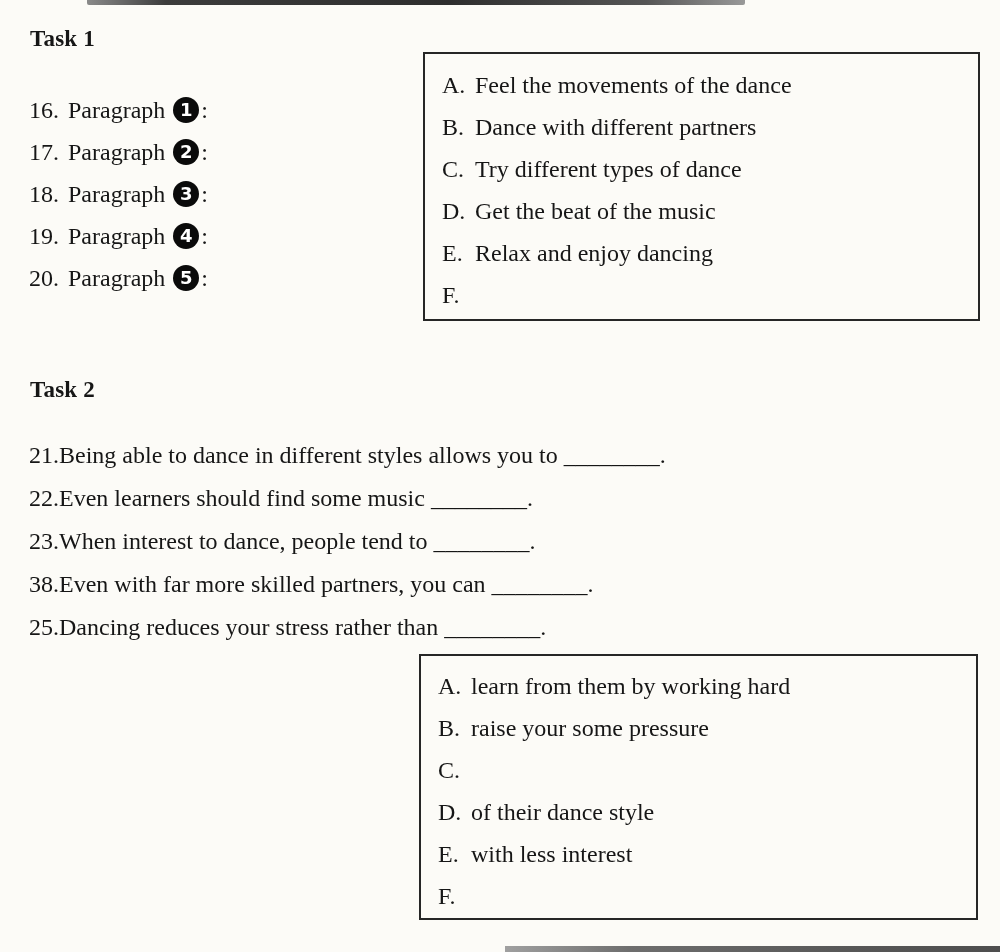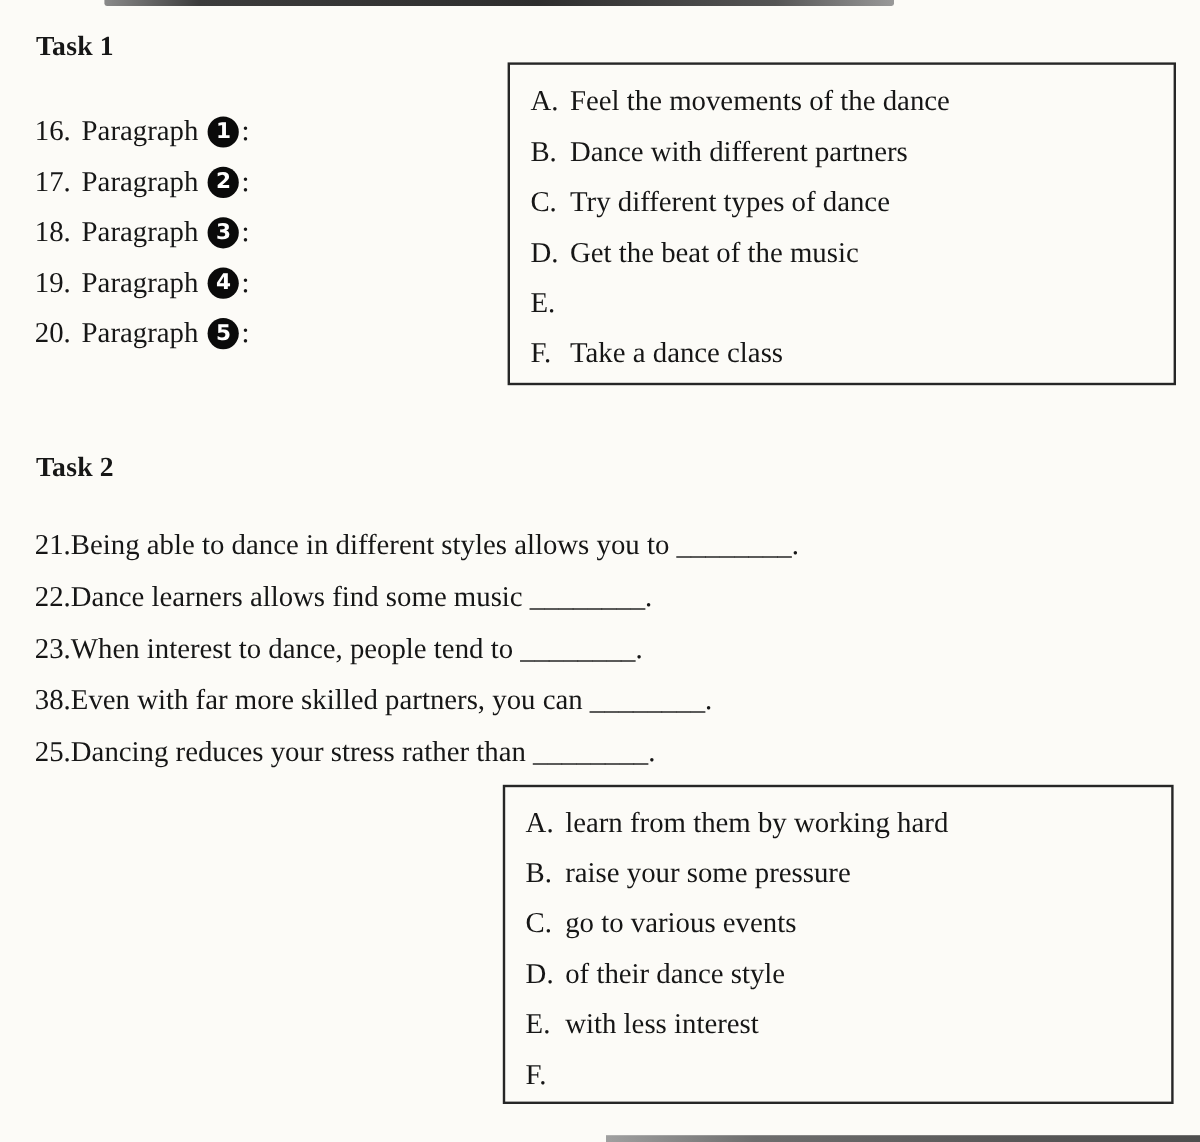--- a/index.html
+++ b/index.html
@@ -109,37 +109,37 @@
   <div class="opt-row">
     <span class="opt-letter">C.</span>
     <span class="opt-text">Try different types of dance</span>
   </div>
   <div class="opt-row">
     <span class="opt-letter">D.</span>
     <span class="opt-text">Get the beat of the music</span>
   </div>
   <div class="opt-row">
     <span class="opt-letter">E.</span>
+    <span class="opt-text">Relax and enjoy dancing</span>
   </div>
   <div class="opt-row">
     <span class="opt-letter">F.</span>
-    <span class="opt-text">Take a dance class</span>
   </div>
 </div>
 
 <div id="task2-heading" class="heading">Task 2</div>
 
 <div id="task2-list">
   <div class="t2-row">
     <span class="num">21.</span>
     <span class="txt">Being able to dance in different styles allows you to ________.</span>
   </div>
   <div class="t2-row">
     <span class="num">22.</span>
-    <span class="txt">Dance learners allows find some music ________.</span>
+    <span class="txt">Even learners should find some music ________.</span>
   </div>
   <div class="t2-row">
     <span class="num">23.</span>
     <span class="txt">When interest to dance, people tend to ________.</span>
   </div>
   <div class="t2-row">
     <span class="num">38.</span>
     <span class="txt">Even with far more skilled partners, you can ________.</span>
   </div>
   <div class="t2-row">
@@ -152,21 +152,20 @@
   <div class="opt-row">
     <span class="opt-letter">A.</span>
     <span class="opt-text">learn from them by working hard</span>
   </div>
   <div class="opt-row">
     <span class="opt-letter">B.</span>
     <span class="opt-text">raise your some pressure</span>
   </div>
   <div class="opt-row">
     <span class="opt-letter">C.</span>
-    <span class="opt-text">go to various events</span>
   </div>
   <div class="opt-row">
     <span class="opt-letter">D.</span>
     <span class="opt-text">of their dance style</span>
   </div>
   <div class="opt-row">
     <span class="opt-letter">E.</span>
     <span class="opt-text">with less interest</span>
   </div>
   <div class="opt-row">

